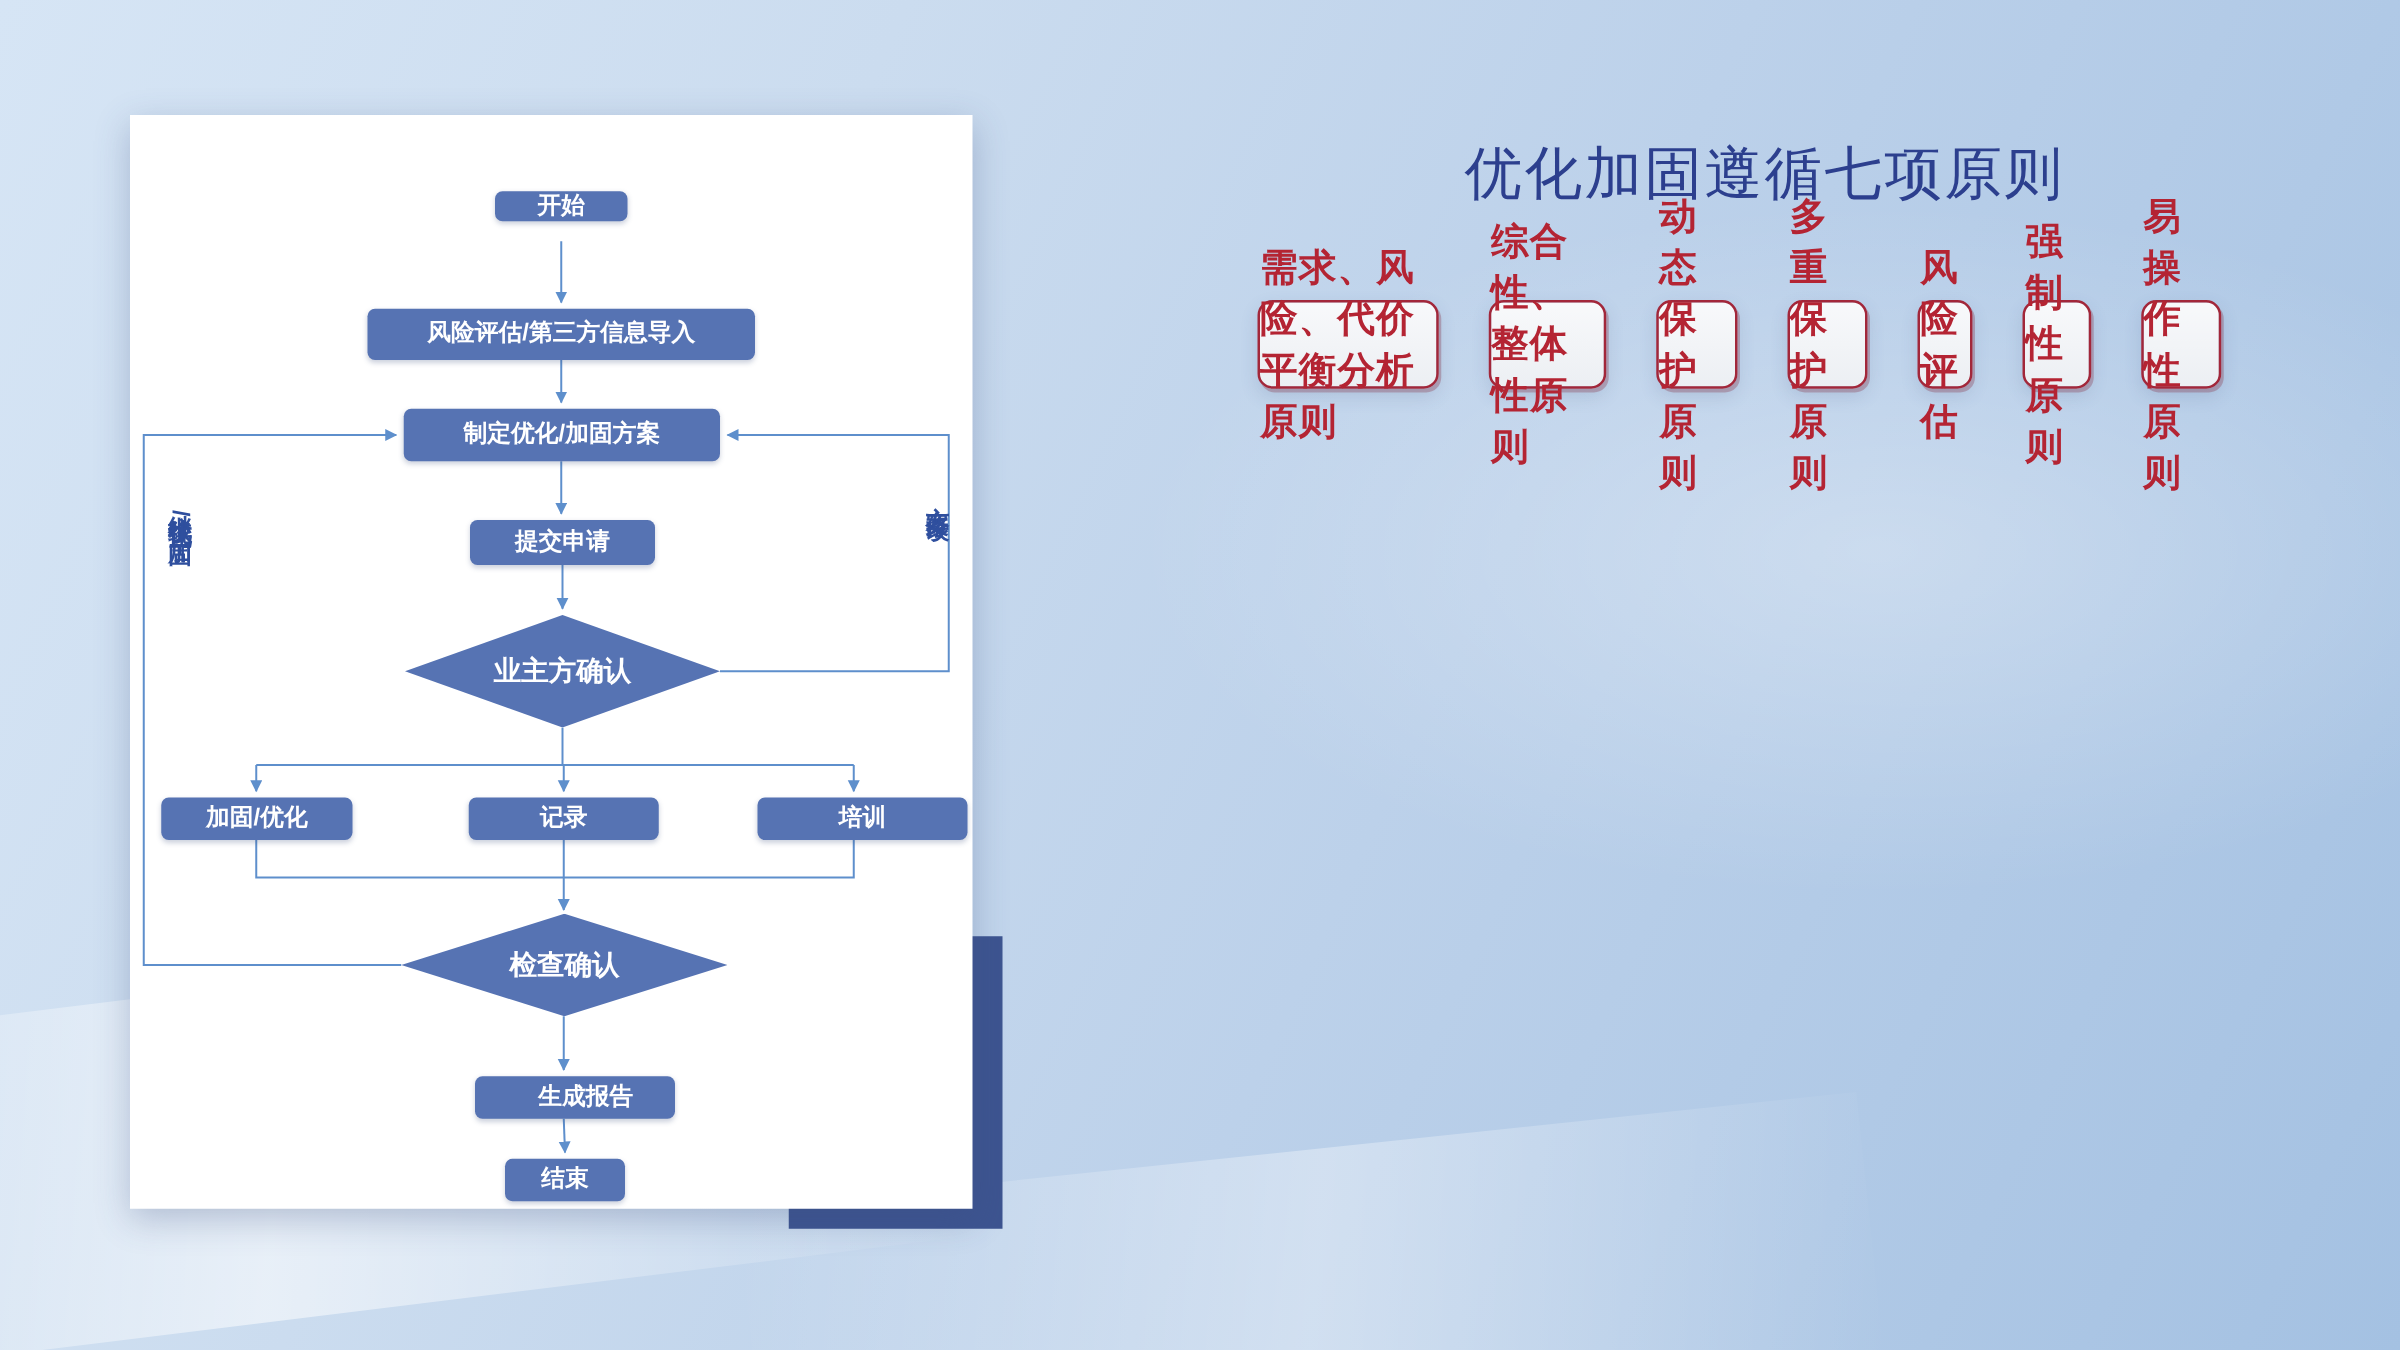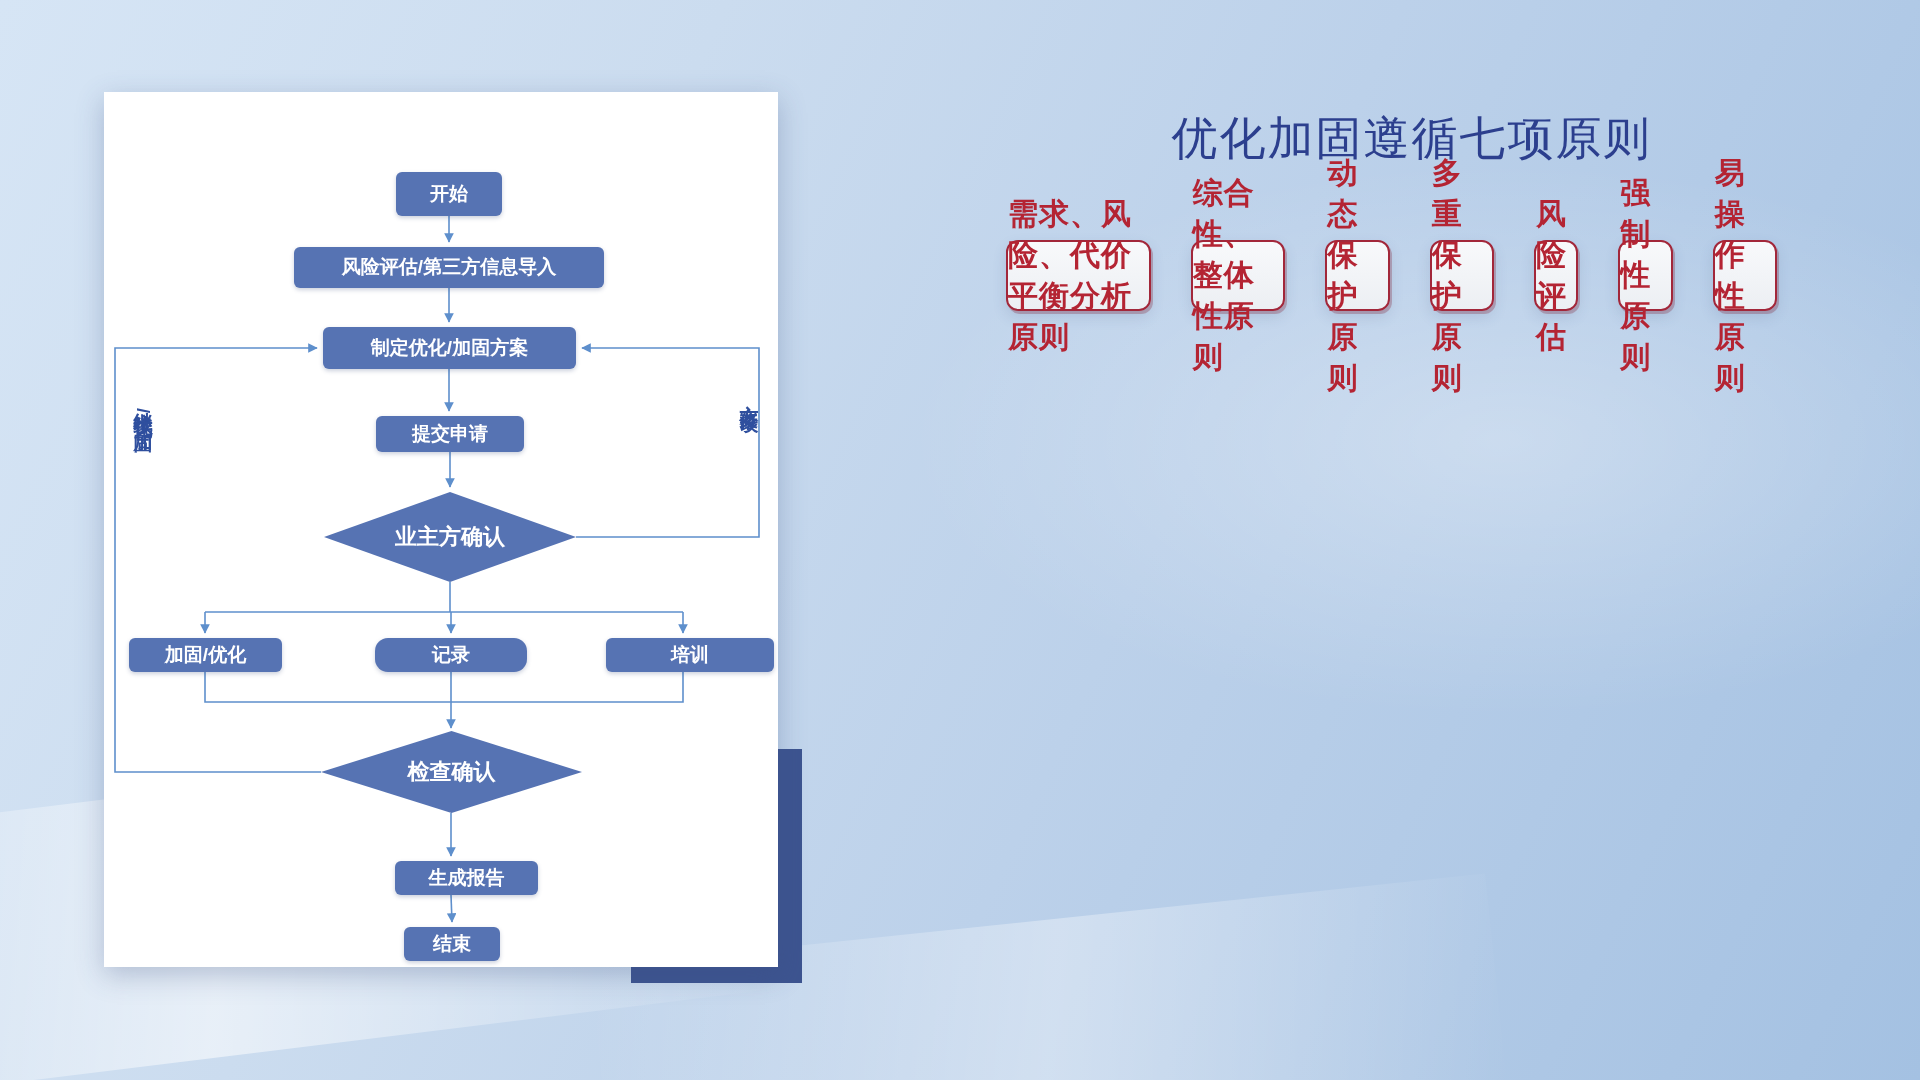--- a/index.html
+++ b/index.html
@@ -30,30 +30,30 @@
 
   .panel{position:absolute;left:104px;top:92px;width:674px;height:875px;background:#ffffff;
     box-shadow:0 8px 26px rgba(60,80,130,0.30);}
   .connectors{position:absolute;left:0;top:0;width:674px;height:875px;}
 
   .fnode{position:absolute;background:var(--flow-blue);color:#ffffff;font-weight:bold;
     display:flex;align-items:center;justify-content:center;border-radius:6px;font-size:19px;
     box-shadow:0 2px 4px rgba(50,70,120,0.25);line-height:1.1;text-align:center;}
   .fdiamond{border-radius:0;clip-path:polygon(50% 0,100% 50%,50% 100%,0 50%);font-size:22px;box-shadow:none;}
 
-  .n-start{left:292px;top:80px;width:106px;height:44px;}
+  .n-start{left:292px;top:61px;width:106px;height:24px;}
   .n-risk{left:190px;top:155px;width:310px;height:41px;}
   .n-plan{left:219px;top:235px;width:253px;height:42px;}
   .n-submit{left:272px;top:324px;width:148px;height:36px;}
   .n-d1{left:220px;top:400px;width:252px;height:90px;}
   .n-harden{left:25px;top:546px;width:153px;height:34px;}
-  .n-record{left:271px;top:546px;width:152px;height:34px;border-radius:13px;}
+  .n-record{left:271px;top:546px;width:152px;height:34px;}
   .n-training{left:502px;top:546px;width:168px;height:34px;}
   .n-d2{left:217px;top:639px;width:261px;height:82px;}
-  .n-report{left:291px;top:769px;width:143px;height:34px;}
+  .n-report{left:276px;top:769px;width:143px;height:34px;padding-left:17px;}
   .n-end{left:300px;top:835px;width:96px;height:34px;text-align:right;}
 
   .vlabel{position:absolute;writing-mode:vertical-rl;text-orientation:mixed;
     color:var(--vlabel-navy);font-weight:bold;font-size:19px;letter-spacing:3px;}
   .vlabel-left{left:26px;top:304px;height:160px;}
   .vlabel-right{left:632px;top:298px;height:130px;}
 
   .right-title{position:absolute;left:1026px;top:108px;width:771px;margin:0;text-align:center;
     font-size:46px;font-weight:normal;color:var(--title-navy);letter-spacing:2px;}
   .principles{position:absolute;left:1006px;top:240px;width:771px;display:flex;flex-direction:row;gap:40px;}

